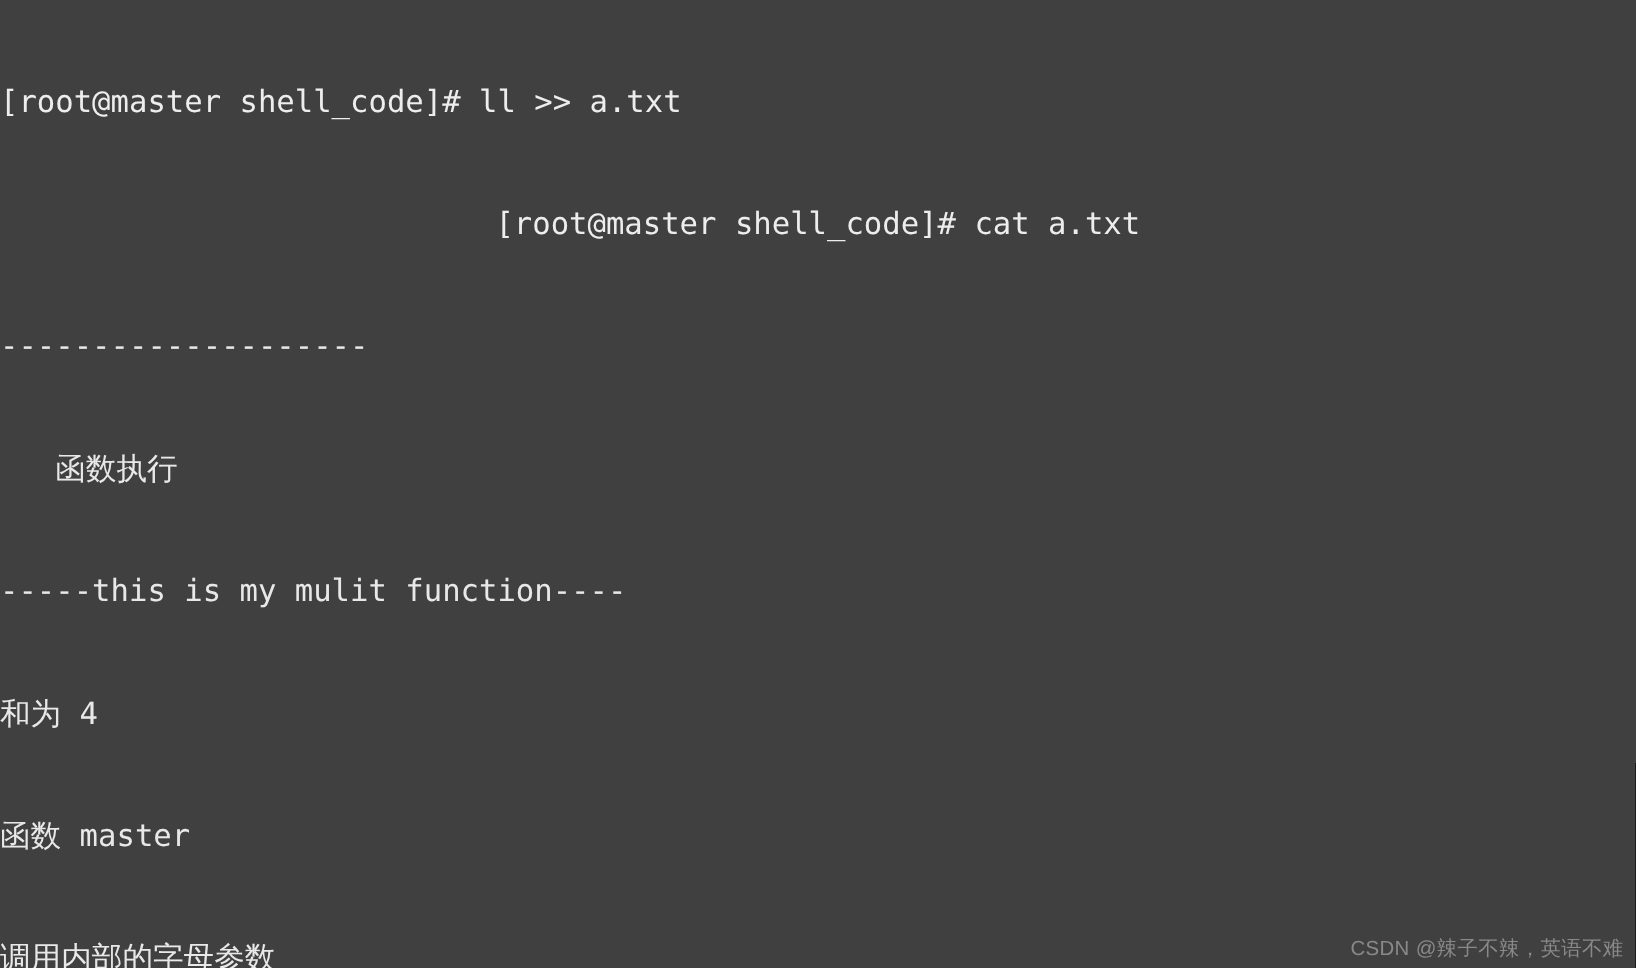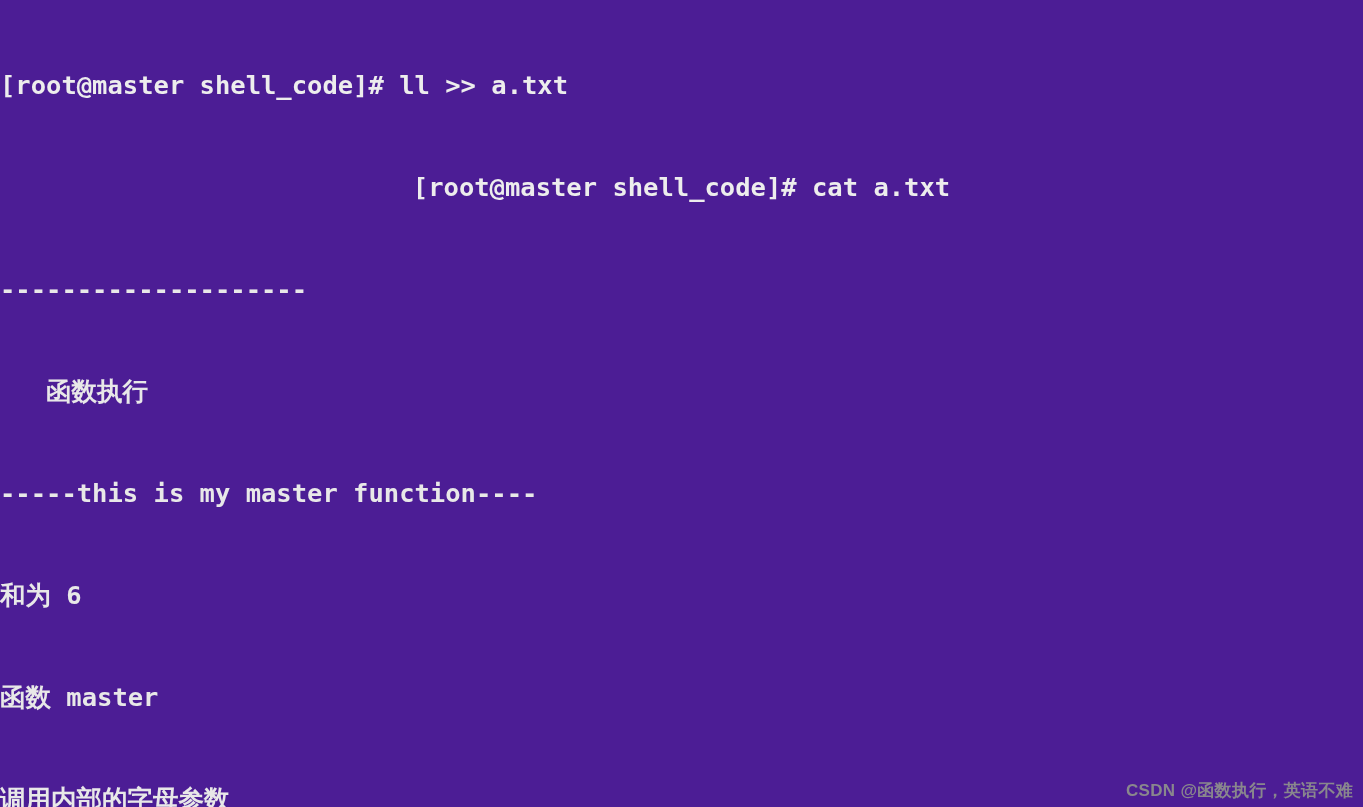--- a/index.html
+++ b/index.html
@@ -45,44 +45,44 @@
     line-height: 20px;
     color: #8d8d8d;
     white-space: pre;
     letter-spacing: 0.3px;
     opacity: 0.95;
   }
 </style>
 </head>
 <body>
 
-<div id="screen" style="background: #4c1d95; font-weight: bold;">
+<div id="screen" style="background: #404040;">
 
   <div id="terminal" style="font-size: 25.5px; line-height: 34px; color: rgb(232, 232, 232);">
     <div class="tline prompt" style="height: 34px;">[root@master shell_code]# ll &gt;&gt; a.txt</div>
     <div class="tline prompt" style="height: 34px; text-align: center;">[root@master shell_code]# cat a.txt</div>
     <div class="tline" style="height: 34px;">--------------------</div>
     <div class="tline" style="height: 34px; margin-left: 46px;">函数执行</div>
-    <div class="tline" style="height: 34px;">-----this is my master function----</div>
-    <div class="tline" style="height: 34px;">和为 6</div>
+    <div class="tline" style="height: 34px;">-----this is my mulit function----</div>
+    <div class="tline" style="height: 34px;">和为 4</div>
     <div class="tline" style="height: 34px;">函数 master</div>
     <div class="tline" style="height: 34px;">调用内部的字母参数</div>
     
     
     
     
     
     
     
     
     
     
     
     
     
     
     
     
   </div>
 
-  <div id="watermark" style="color: rgb(141, 141, 141);">CSDN @函数执行，英语不难</div>
+  <div id="watermark" style="color: rgb(141, 141, 141);">CSDN @辣子不辣，英语不难</div>
 
 </div>
 
 </body></html>

